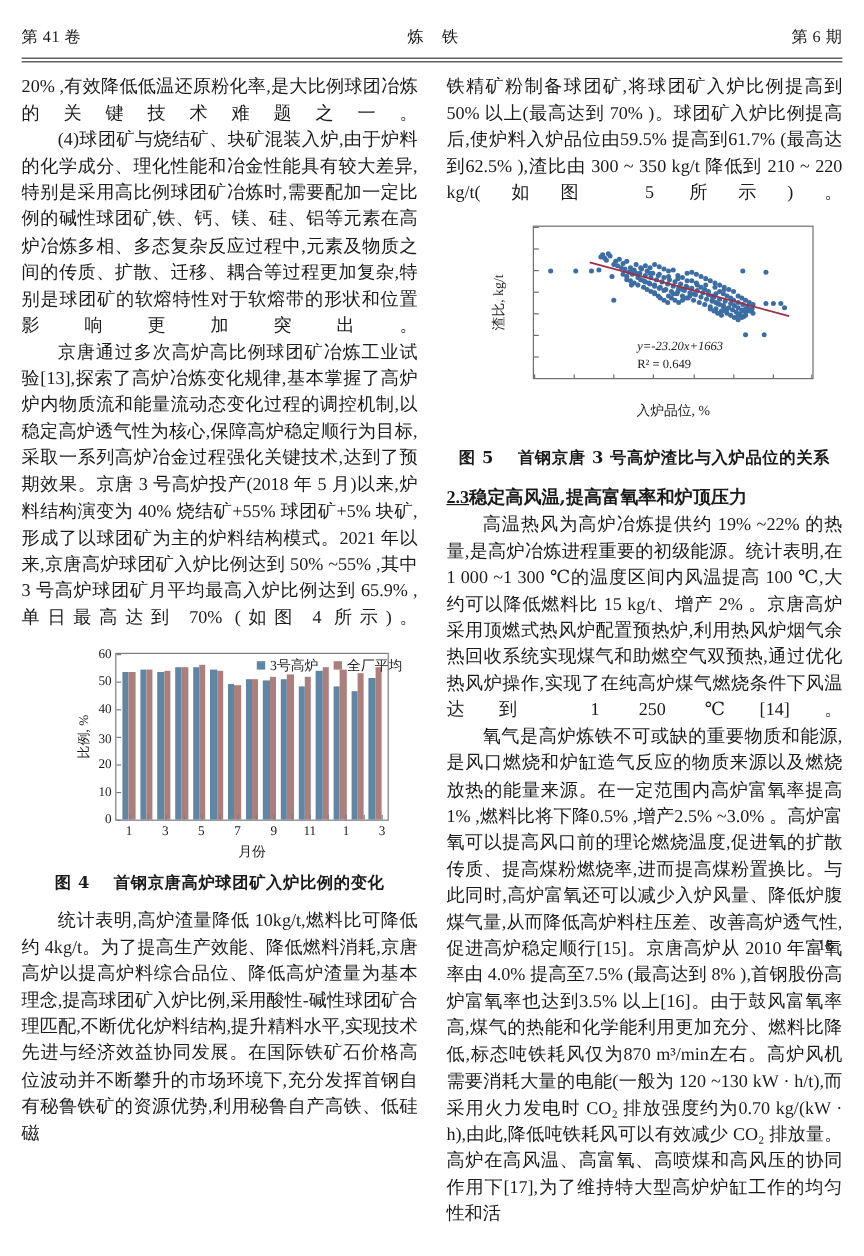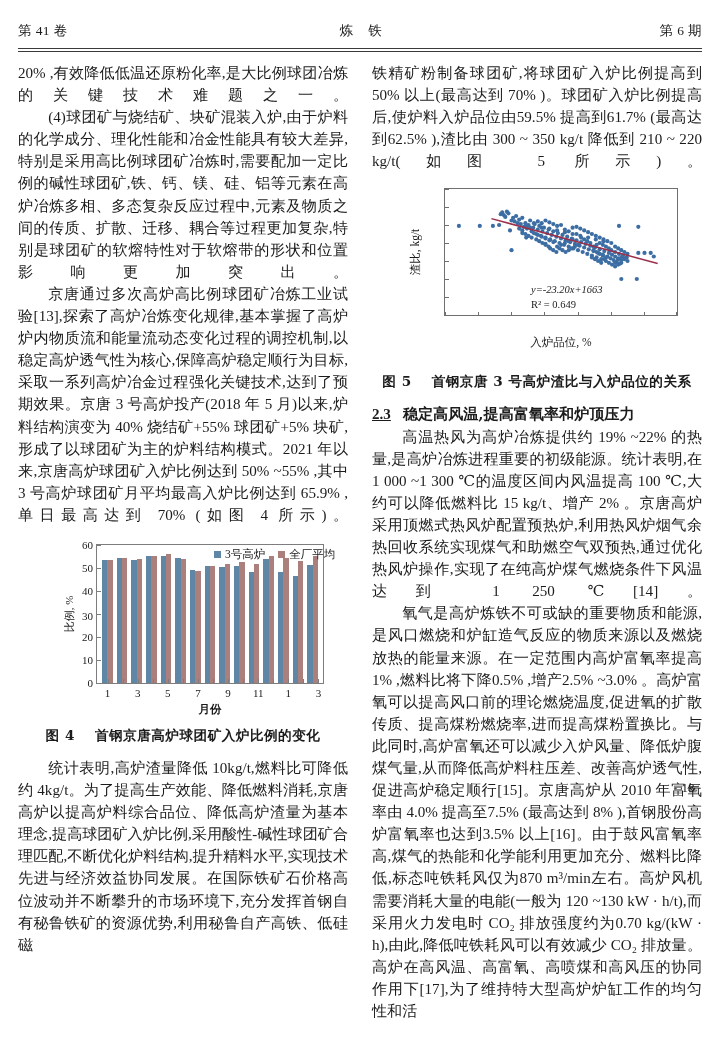--- a/index.html
+++ b/index.html
@@ -67,21 +67,21 @@
   }
   p.body.lastleft { text-align-last: left; }
   p.indent { text-indent: 2em; }
   .sec-head {
     margin: 0;
     font-size: 15.1px;
     line-height: 22.1px;
     font-weight: bold;
     font-family: "DejaVu Serif", "Liberation Serif", serif;
   }
-  .sec-head .num { margin-right: 12px; font-family: "Liberation Serif", serif; text-decoration: underline; }
+  .sec-head .num { font-family: "Liberation Serif", serif; text-decoration: underline; }
   .fig-caption {
     text-align: center;
     font-size: 13.6px;
     font-weight: bold;
     font-family: "DejaVu Serif", "Liberation Serif", serif;
     margin: 3px 0 0 0;
     letter-spacing: 0.5px;
   }
   .fig-caption .fignum { margin-right: 20px; }
   .pagenum {
@@ -164,21 +164,20 @@
     position: absolute;
     bottom: 0; height: 3.5px;
     border-left: 1px solid #7d7d7d;
   }
   .bc-xlabel {
     position: absolute;
     left: 78px; width: 228px;
     top: 168px;
     text-align: center;
     font-size: 11.5px;
-    font-weight: bold;
   }
   .bc-legend {
     position: absolute;
     top: 13px; left: 196px;
     display: flex;
     align-items: center;
     gap: 4px;
     font-size: 11.5px;
     white-space: nowrap;
   }

